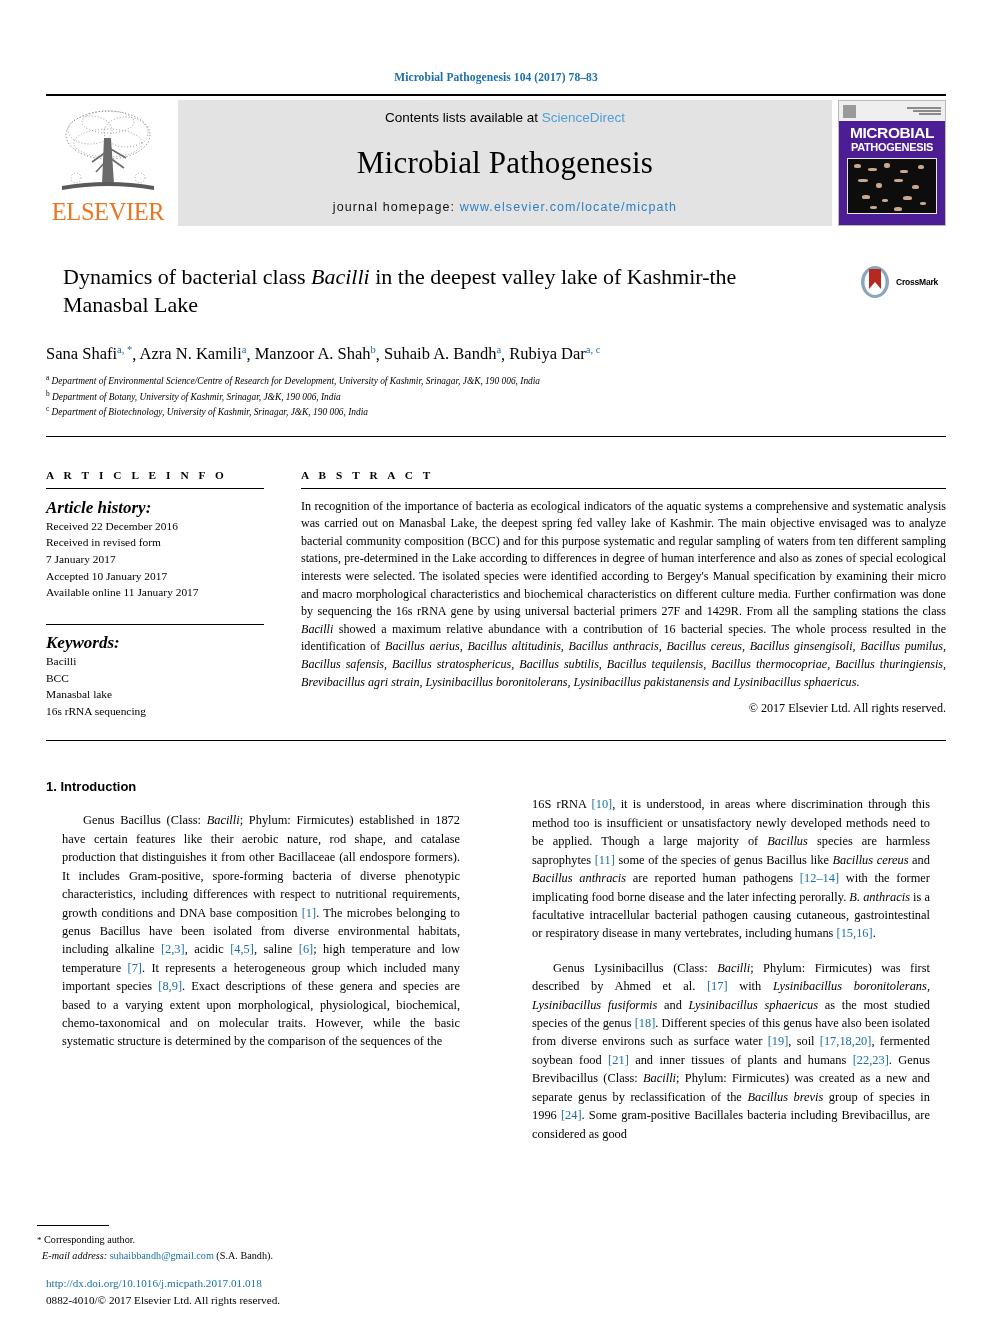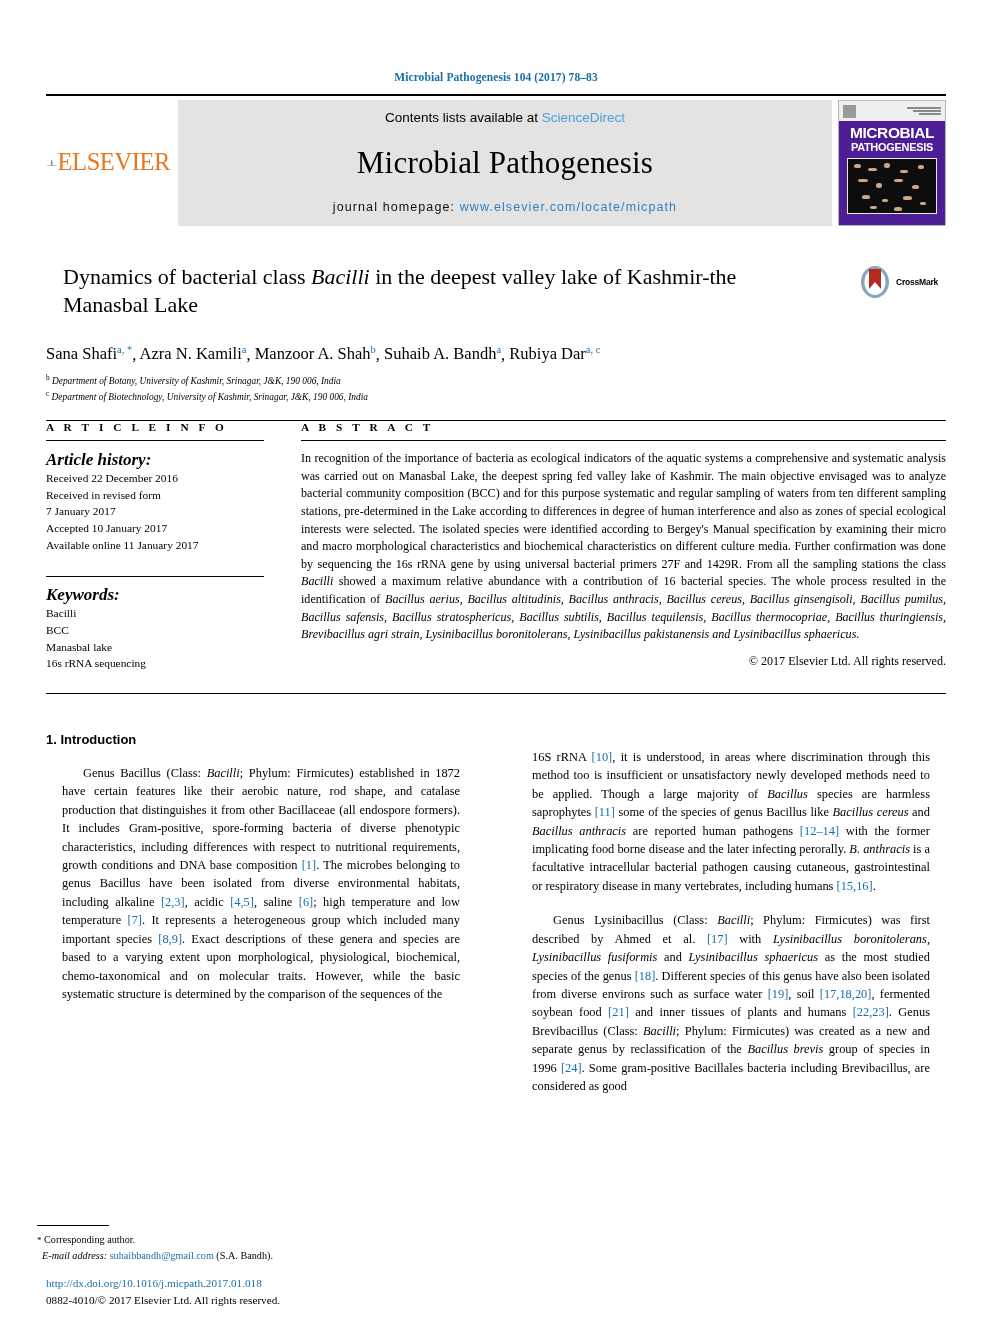--- a/index.html
+++ b/index.html
@@ -27,21 +27,21 @@
     font-family: "Liberation Serif", serif;
   }
 
   .rule-thick { border-top: 2.4px solid #000; margin-top: 11px; }
 
   
   .masthead { display: flex; align-items: stretch; height: 126px; margin-top: 4px; }
 
   .elsevier-logo {
     width: 124px; flex: 0 0 124px;
-    display: flex; 
+    display: flex; flex-direction: column;
     align-items: center; justify-content: flex-end;
     padding-bottom: 2px;
   }
   .elsevier-tree { width: 108px; height: 92px; }
   .elsevier-word {
     font-family: "Liberation Serif", serif;
     color: #E87722; font-size: 24.5px;
     letter-spacing: -0.4px; line-height: 1;
     font-weight: 400;
   }
@@ -109,21 +109,21 @@
   .affils { margin-top: 9px; }
   .affil {
     font-size: 9.4px; font-style: italic; line-height: 1.42;
     font-family: "Liberation Serif", serif;
   }
   .affil sup { font-style: normal; font-size: 7.3px; vertical-align: super; }
 
   
   .rule-med { border-top: 1.6px solid #000; margin-top: 16px; }
 
-  .info-abstract { display: flex; margin-top: 0; }
+  .info-abstract { display: flex; margin-top: 32px; }
   .col-info { width: 218px; flex: 0 0 218px; }
   .col-abs { flex: 1 1 auto; margin-left: 37px; }
 
   .sec-head {
     font-family: "Liberation Serif", serif;
     font-size: 11.3px; font-weight: 700;
     letter-spacing: 3.6px;
   }
   .rule-thin { border-top: 1.2px solid #000; margin: 7px 0 9px 0; }
 
@@ -257,20 +257,21 @@
 
     <div class="authors">
       <span><span>Sana Shafi</span><sup class="star">a, *</sup></span>,
       <span><span>Azra N. Kamili</span><sup>a</sup></span>,
       <span><span>Manzoor A. Shah</span><sup>b</sup></span>,
       <span><span>Suhaib A. Bandh</span><sup>a</sup></span>,
       <span><span>Rubiya Dar</span><sup>a, c</sup></span>
     </div>
 
     <div class="affils">
+      <div class="affil"><sup>a</sup> <span>Department of Environmental Science/Centre of Research for Development, University of Kashmir, Srinagar, J&amp;K, 190 006, India</span></div>
       <div class="affil"><sup>b</sup> <span>Department of Botany, University of Kashmir, Srinagar, J&amp;K, 190 006, India</span></div>
       <div class="affil"><sup>c</sup> <span>Department of Biotechnology, University of Kashmir, Srinagar, J&amp;K, 190 006, India</span></div>
     </div>
   </div>
 
   <div class="rule-med"></div>
 
   <div class="info-abstract">
 
     <div class="col-info">

